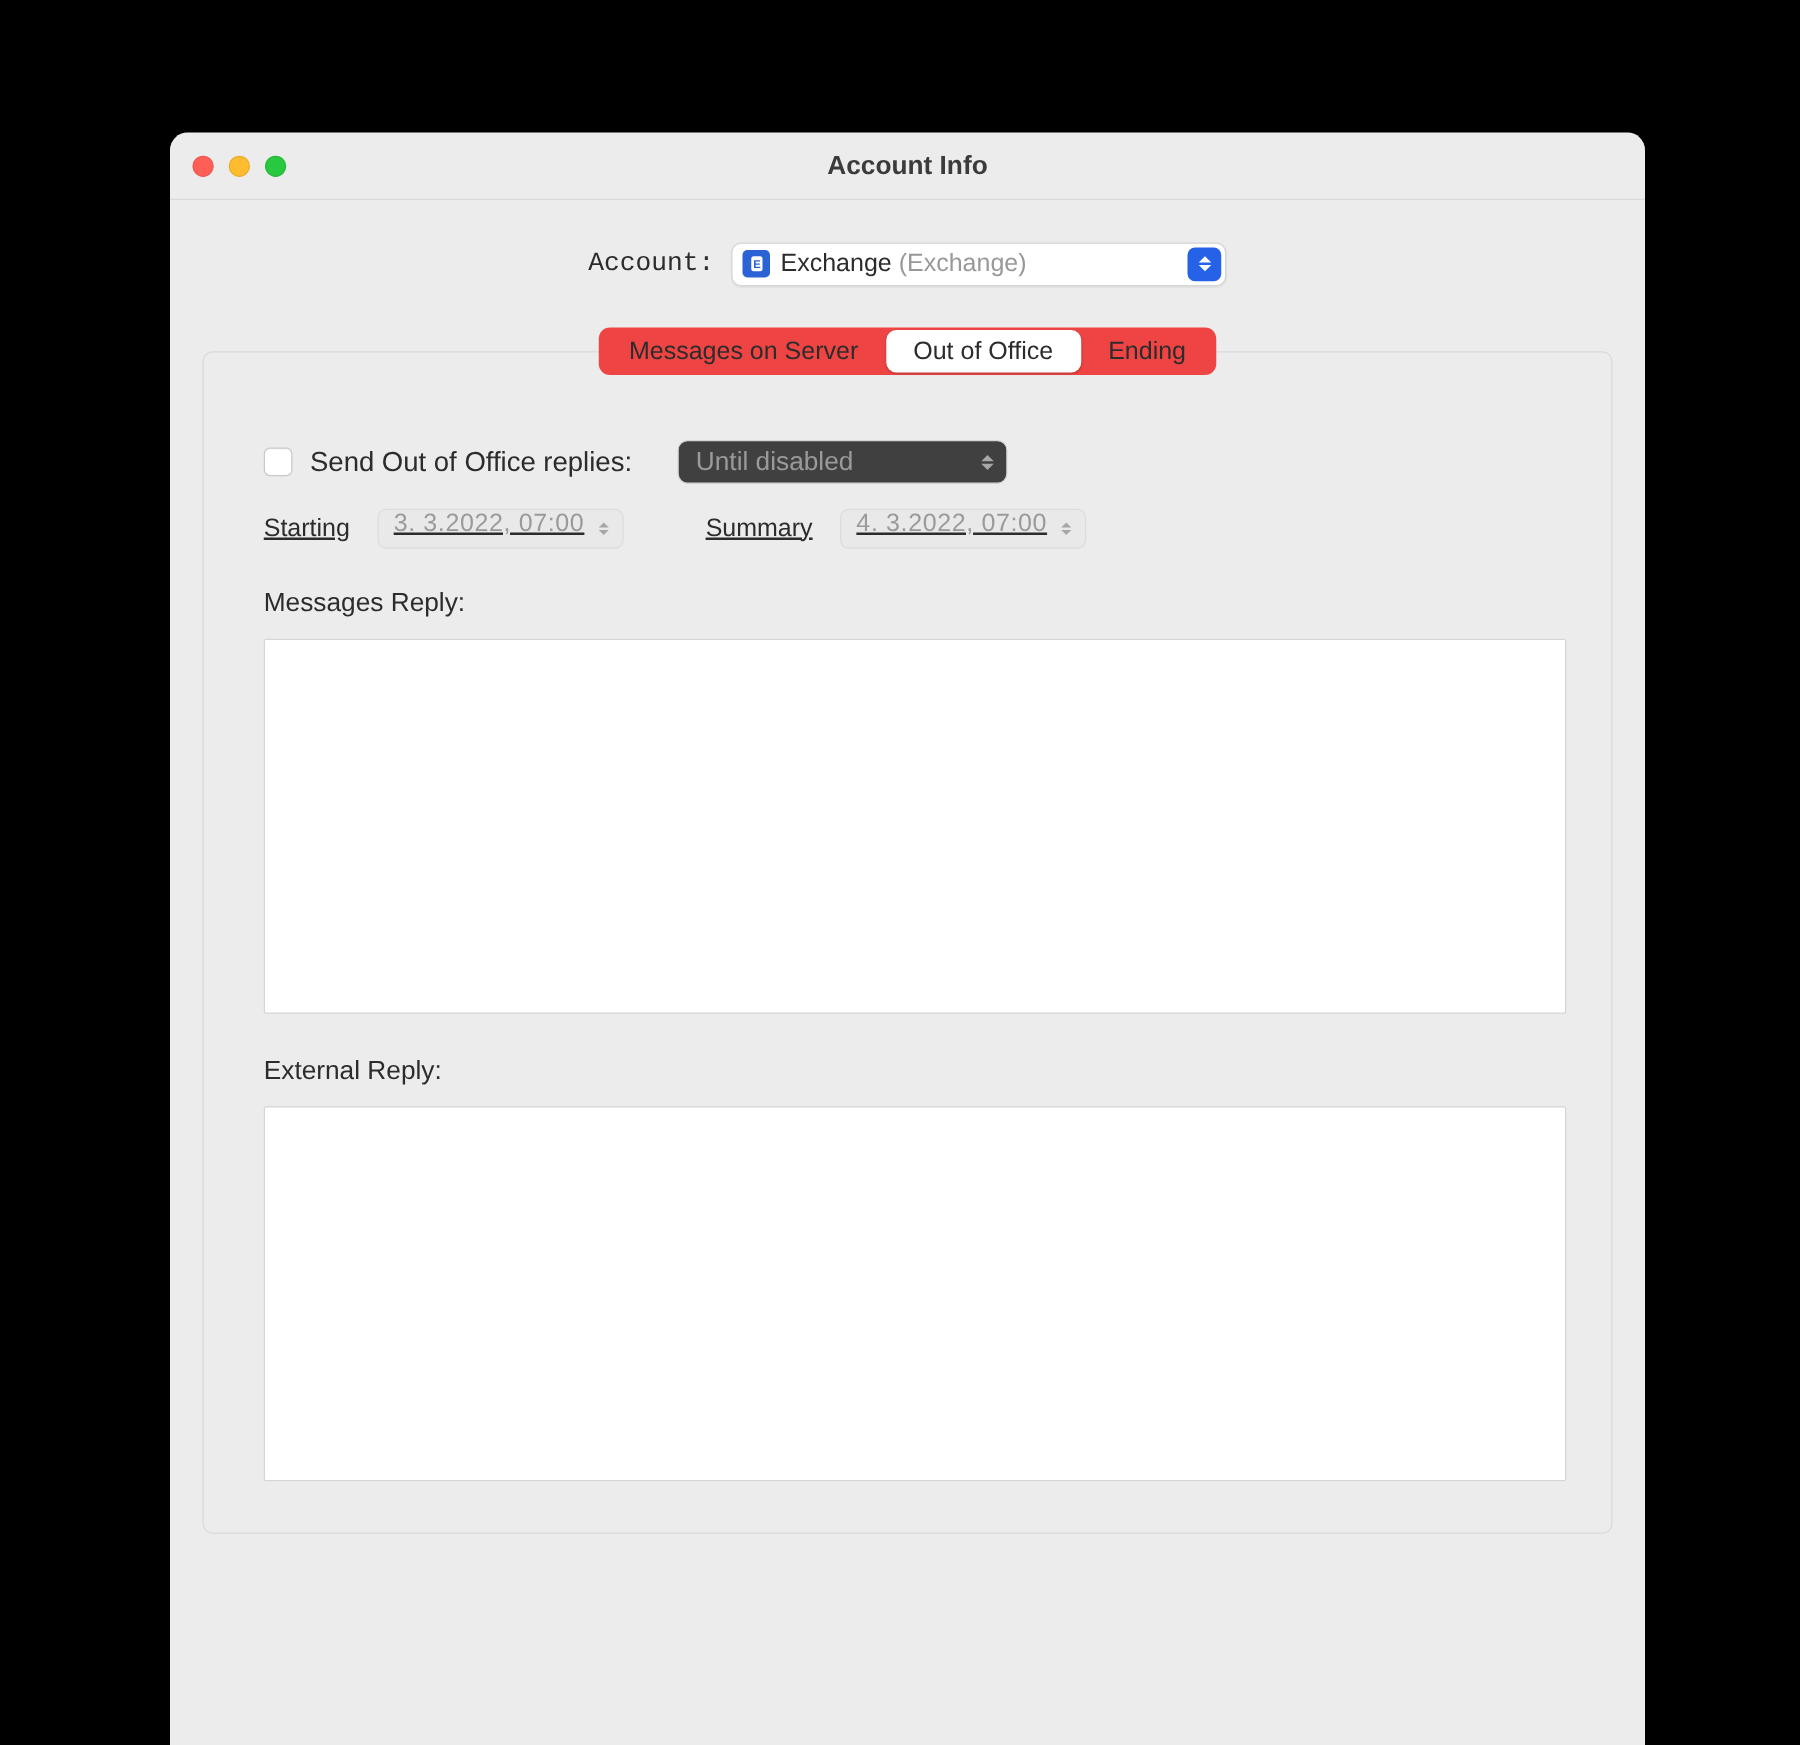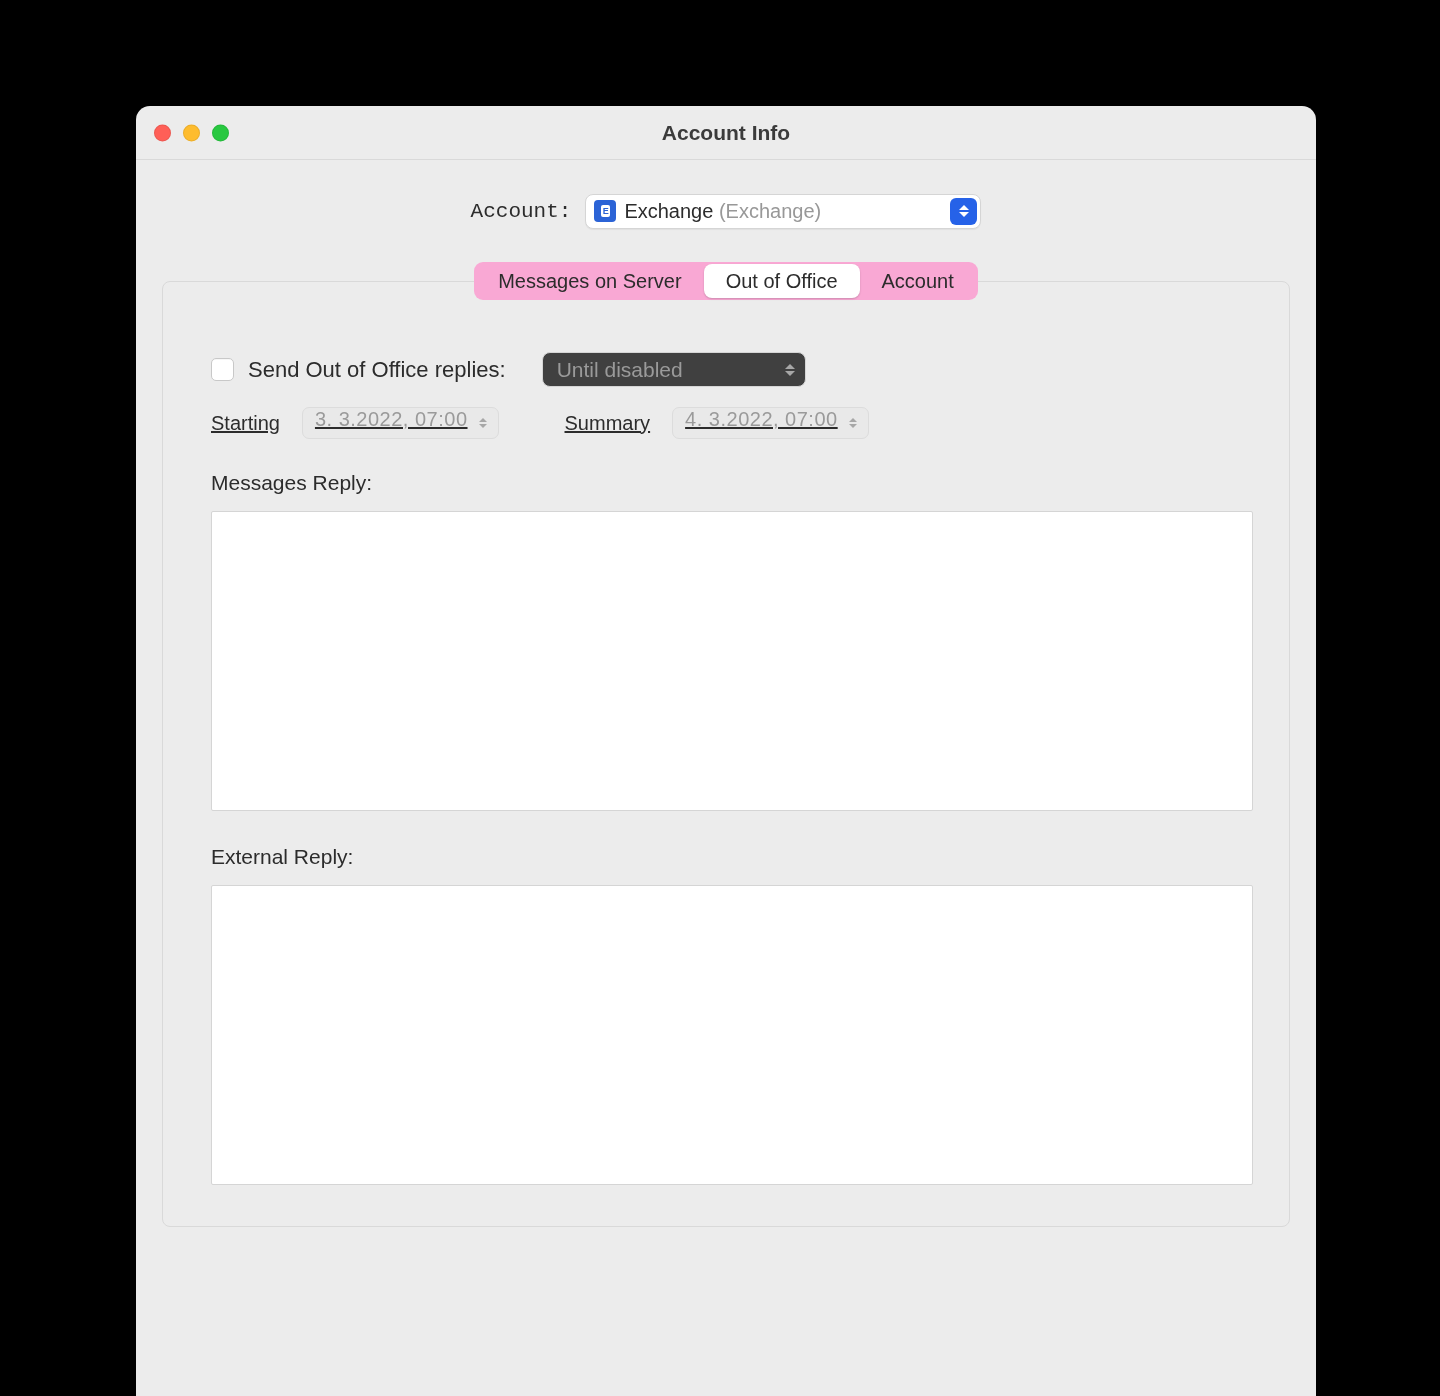--- a/index.html
+++ b/index.html
@@ -128,21 +128,21 @@
   .popup-btn::after  { border-top: 5px solid #fff; }
 
   .tabbar-wrap {
     display: flex;
     justify-content: center;
     position: relative;
     z-index: 2;
   }
   .tabbar {
     height: 38px;
-    background: #f9a8d4;
+    background: #ef4444;
     border-radius: 9px;
     display: flex;
     align-items: flex-start;
     padding: 2px;
   }
   .tab {
     padding: 0 22px;
     height: 34px;
     line-height: 34px;
     font-size: 20px;
@@ -292,21 +292,21 @@
         <span class="sub">(Exchange)</span>
       </span>
       <div class="popup-btn"></div>
     </div>
   </div>
 
   <div class="tabbar-wrap">
     <div class="tabbar">
       <div class="tab">Messages on Server</div>
       <div class="tab active">Out of Office</div>
-      <div class="tab">Account</div>
+      <div class="tab">Ending</div>
     </div>
   </div>
 
   <div class="content-frame">
 
     <div class="row">
       <div class="checkbox"></div>
       <span class="send-label">Send Out of Office replies:</span>
       <div style="width:8px"></div>
       <div class="mini-popup">

